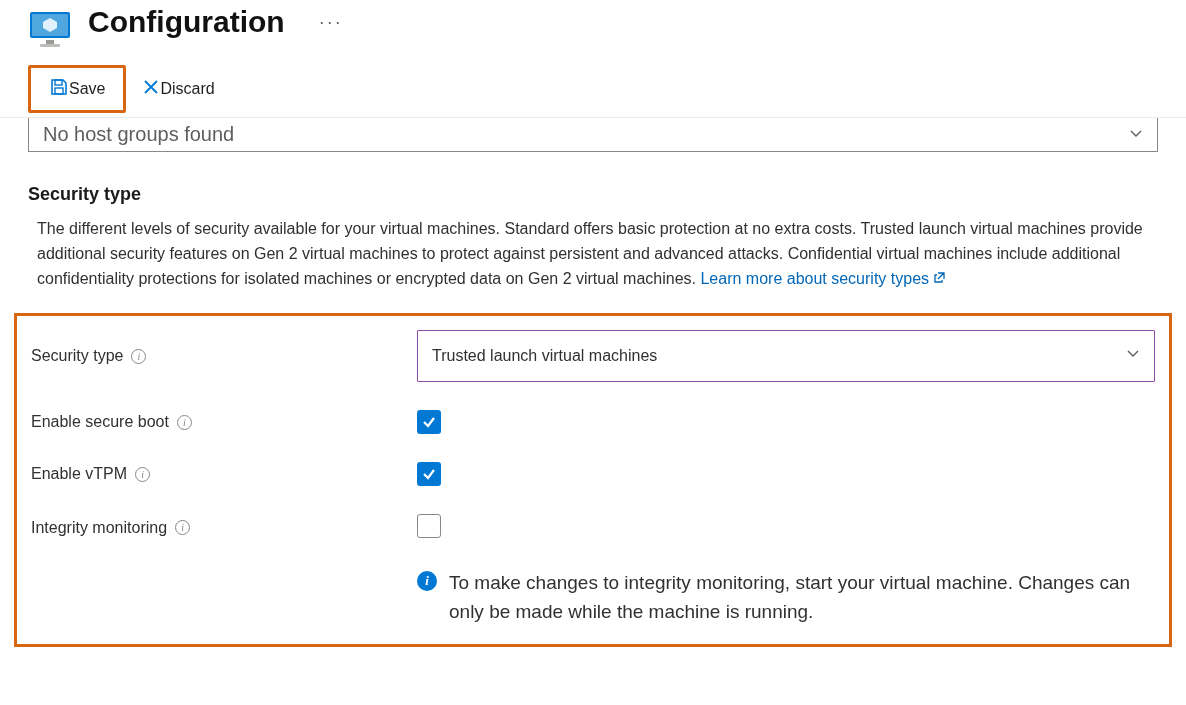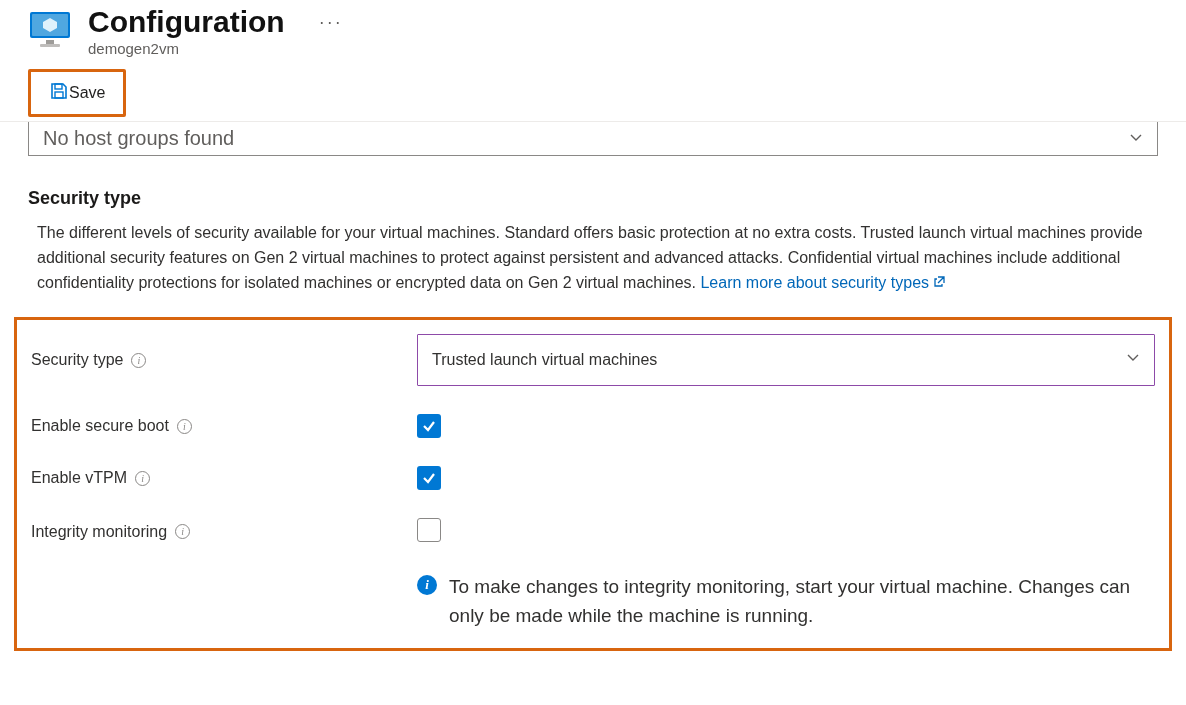--- a/index.html
+++ b/index.html
@@ -206,37 +206,44 @@
       <polygon points="22,8 29,12 29,18 22,22 15,18 15,12" fill="#dff1fb"></polygon>
       <rect x="18" y="30" width="8" height="4" fill="#9e9c99"></rect>
       <rect x="12" y="34" width="20" height="3" rx="1" fill="#bfbdbb"></rect>
     </svg>
   </span>
   <div class="title-block">
     <div class="title-line">
       <h1 class="page-title">Configuration</h1>
       <span class="more-dots">···</span>
     </div>
-    <div class="subtitle">demogen2vm</div>
   </div>
 </div>
 
 <div class="toolbar">
   <span class="save-highlight">
     <button class="tool-btn">
       <span>
         <svg width="20" height="20" viewBox="0 0 20 20">
           <path d="M3 3 h11 l3 3 v11 h-14 z" fill="none" stroke="#0078d4" stroke-width="1.6"></path>
           <rect x="6" y="3" width="7" height="5" fill="none" stroke="#0078d4" stroke-width="1.4"></rect>
           <rect x="6" y="11" width="8" height="6" fill="none" stroke="#0078d4" stroke-width="1.4"></rect>
         </svg>
       </span>
       <span>Save</span>
     </button>
   </span>
+  <button class="tool-btn">
+    <span>
+      <svg width="18" height="18" viewBox="0 0 18 18">
+        <path d="M3 3 L15 15 M15 3 L3 15" stroke="#0078d4" stroke-width="1.8"></path>
+      </svg>
+    </span>
+    <span>Discard</span>
+  </button>
 </div>
 
 <hr class="hr">
 
 <div class="dropdown host">
   <span>No host groups found</span>
   <span class="chev">
     <svg width="14" height="14" viewBox="0 0 14 14">
         <path d="M2 4 L7 9 L12 4" fill="none" stroke="#605e5c" stroke-width="1.4"></path>
       </svg>

